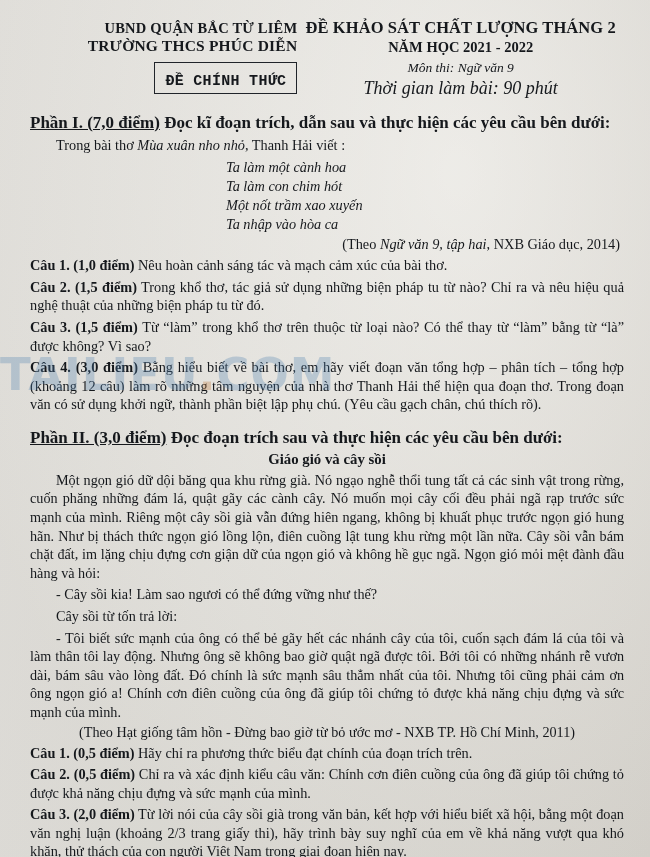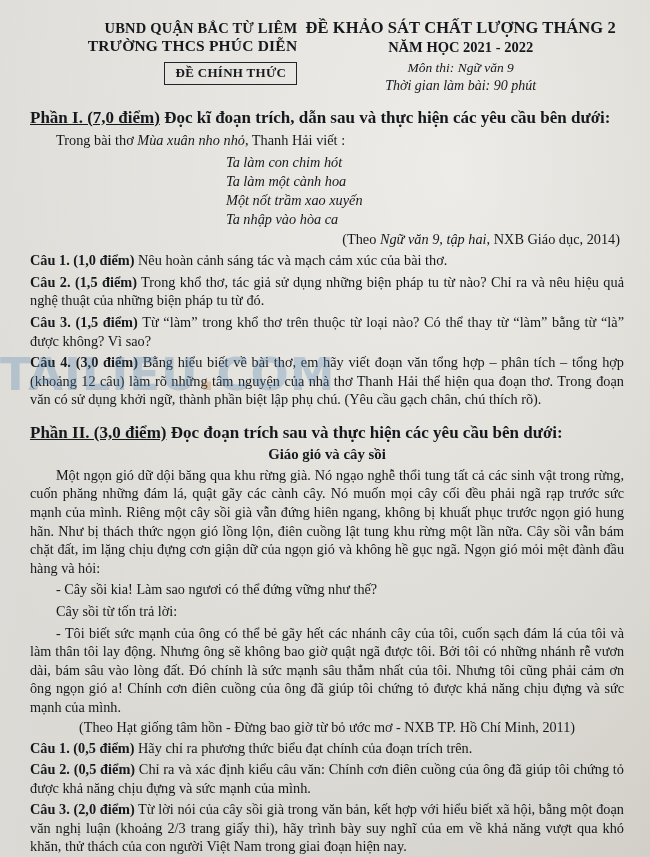--- a/index.html
+++ b/index.html
@@ -53,43 +53,44 @@
     font-weight: 700;
   }
   .school-line2 {
     font-size: 15.5px;
     font-weight: 700;
     letter-spacing: 0.2px;
   }
   .exam-box {
     display: inline-block;
     border: 1px solid #20242a;
-    padding: 2px 10px 3px 10px;
-    font-size: 13px;
+    padding: 10px 10px 3px 10px;
+    font-size: 15px;
     font-weight: 700;
     margin-top: 7px;
     letter-spacing: 0.3px;
+    font-family: Liberation Mono, monospace;
   }
   .exam-title {
     font-size: 16.5px;
     font-weight: 700;
     letter-spacing: 0.1px;
   }
   .exam-year {
     font-size: 14.5px;
     font-weight: 700;
     margin-top: 1px;
   }
   .exam-subject {
     font-size: 13.5px;
     font-style: italic;
     margin-top: 4px;
   }
   .exam-time {
-    font-size: 14px;
+    font-size: 18px;
     font-style: italic;
     margin-top: 2px;
   }
 
   
   .section-title {
     margin-top: 14px;
     font-size: 17px;
     font-weight: 700;
   }
@@ -196,22 +197,22 @@
     <div class="section-title">
       <span class="underline">Phần I. (7,0 điểm)</span>
       <span>Đọc kĩ đoạn trích, dẫn sau và thực hiện các yêu cầu bên dưới:</span>
     </div>
 
     <div class="para indent">
       <span>Trong bài thơ </span><i>Mùa xuân nho nhỏ</i><span>, Thanh Hải viết :</span>
     </div>
 
     <div class="poem">
+      <div>Ta làm một cành hoa</div>
       <div>Ta làm con chim hót</div>
-      <div>Ta làm một cành hoa</div>
       <div>Một nốt trầm xao xuyến</div>
       <div>Ta nhập vào hòa ca</div>
     </div>
 
     <div class="poem-source">
       <span>(Theo </span><i>Ngữ văn 9, tập hai</i><span>, NXB Giáo dục, 2014)</span>
     </div>
 
     <div class="q">
       <b>Câu 1. (1,0 điểm)</b>

